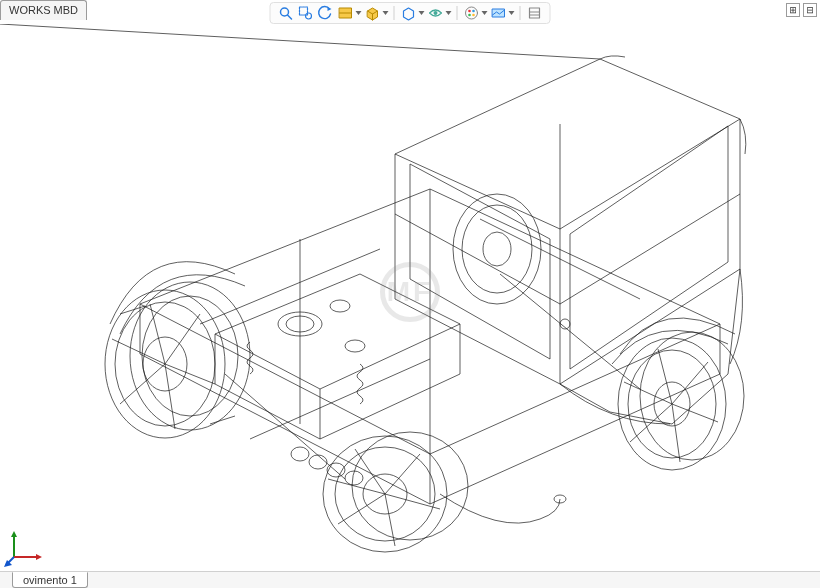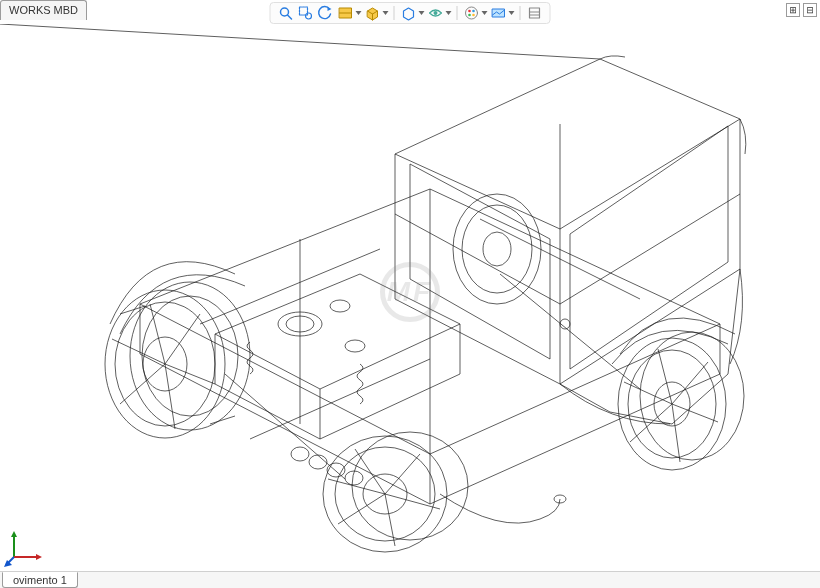--- a/index.html
+++ b/index.html
@@ -19,29 +19,29 @@
 
   
   .panel-controls { position: absolute; top: 3px; right: 3px; display: flex; gap: 3px; }
   .panel-controls .pc { width: 14px; height: 14px; border: 1px solid #9b9b9b; display: flex; align-items: center; justify-content: center; font-size: 9px; background: #fff; cursor: pointer; }
 
   
   .viewport { position: absolute; top: 24px; left: 0; right: 0; bottom: 17px; background: #ffffff; overflow: hidden; }
   .viewport svg.model { position: absolute; left: 0; top: 0; }
 
   
-  .watermark { position: absolute; top: 50%; left: 50%; transform: translate(-50%,-60%); font-size: 44px; font-weight: 700; color: rgba(128,128,128,0.18); letter-spacing: 3px; user-select: none; pointer-events: none; display: flex; align-items: center; gap: 10px; font-style: italic; }
+  .watermark { position: absolute; top: 50%; left: 50%; transform: translate(-50%,-60%); font-size: 44px; font-weight: 700; color: rgba(128,128,128,0.18); letter-spacing: 3px; user-select: none; pointer-events: none; display: flex; align-items: center; gap: 10px; }
   .watermark .wm-logo { width: 60px; height: 60px; border: 5px solid rgba(128,128,128,0.18); border-radius: 50%; display: flex; align-items: center; justify-content: center; font-size: 28px; }
 
   
   .triad { position: absolute; left: 4px; bottom: 4px; width: 44px; height: 44px; }
 
   
   .bottom-tabs { position: absolute; bottom: 0; left: 0; height: 17px; display: flex; align-items: flex-start; border-top: 1px solid #d0d0d0; width: 100%; background: #f6f6f6;}
-  .bottom-tab { font-size: 11px; padding: 1px 10px; border: 1px solid #9b9b9b; border-top: 1px solid #fff; background: #fff; border-radius: 0 0 3px 3px; margin-left: 2px; cursor: pointer; }
+  .bottom-tab { font-size: 11px; padding: 1px 10px; border: 1px solid #9b9b9b; border-top: 1px solid #fff; background: #fff; border-radius: 0 0 3px 3px; margin-left: 12px; cursor: pointer; }
 
   
   .ico path, .ico line, .ico circle, .ico rect, .ico polyline, .ico polygon { stroke-linecap: round; stroke-linejoin: round; }
 </style>
 </head>
 <body>
 
 <div class="app">
 
   <div class="tab-strip">

